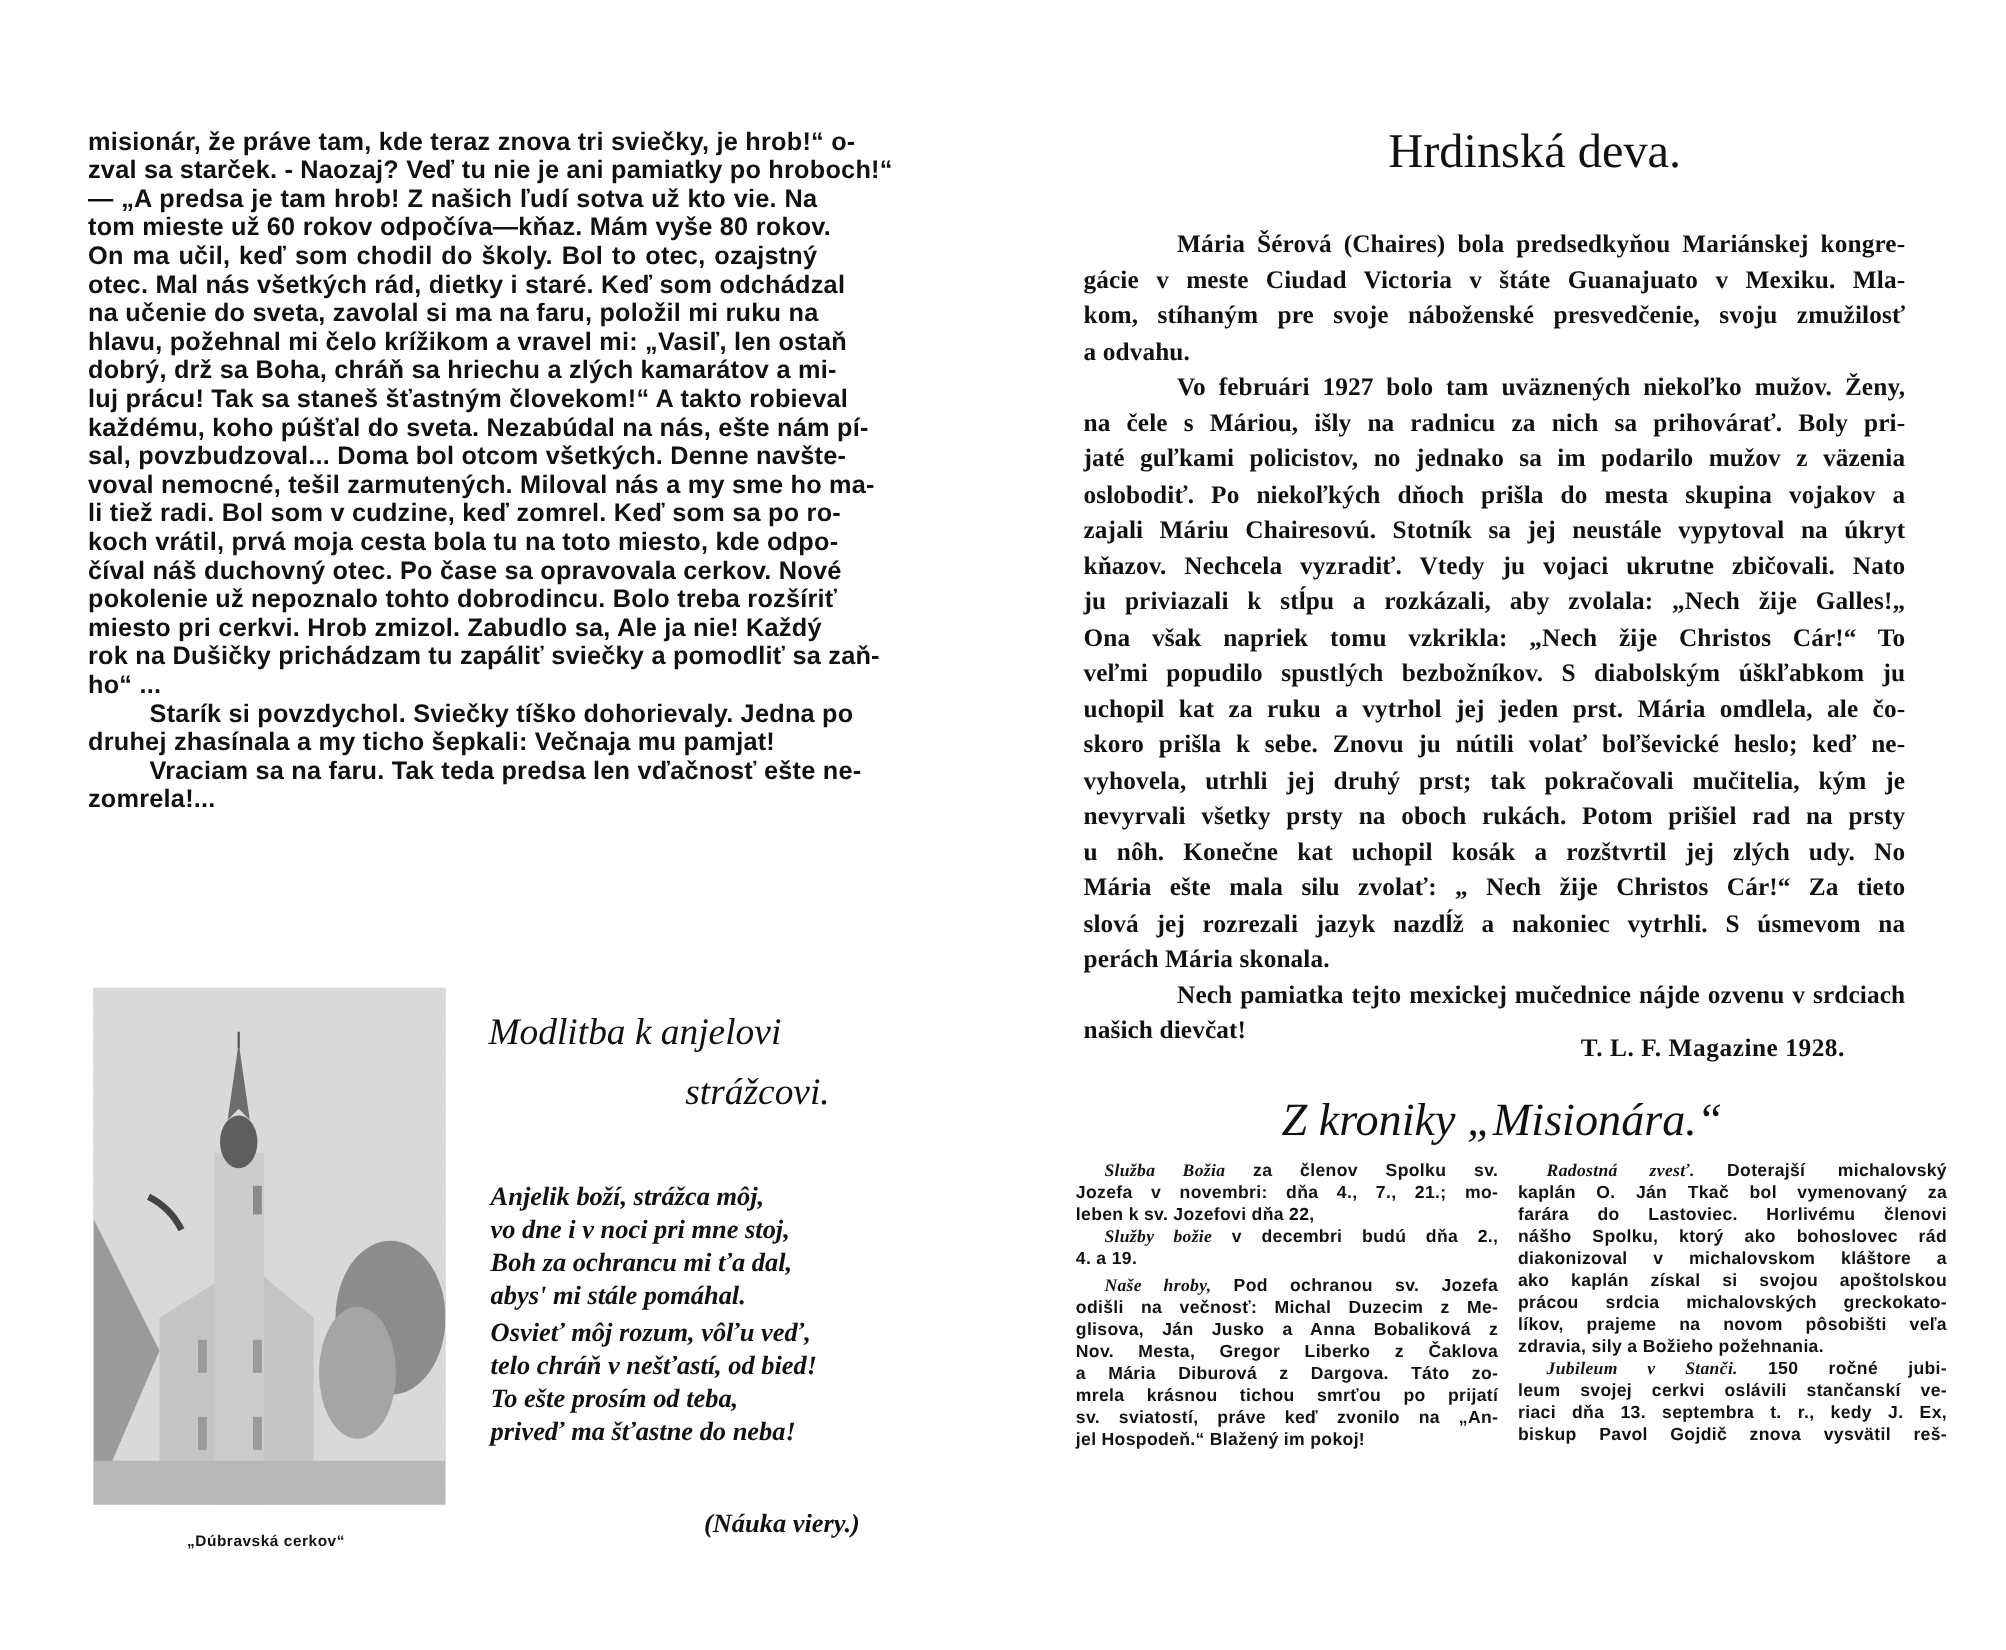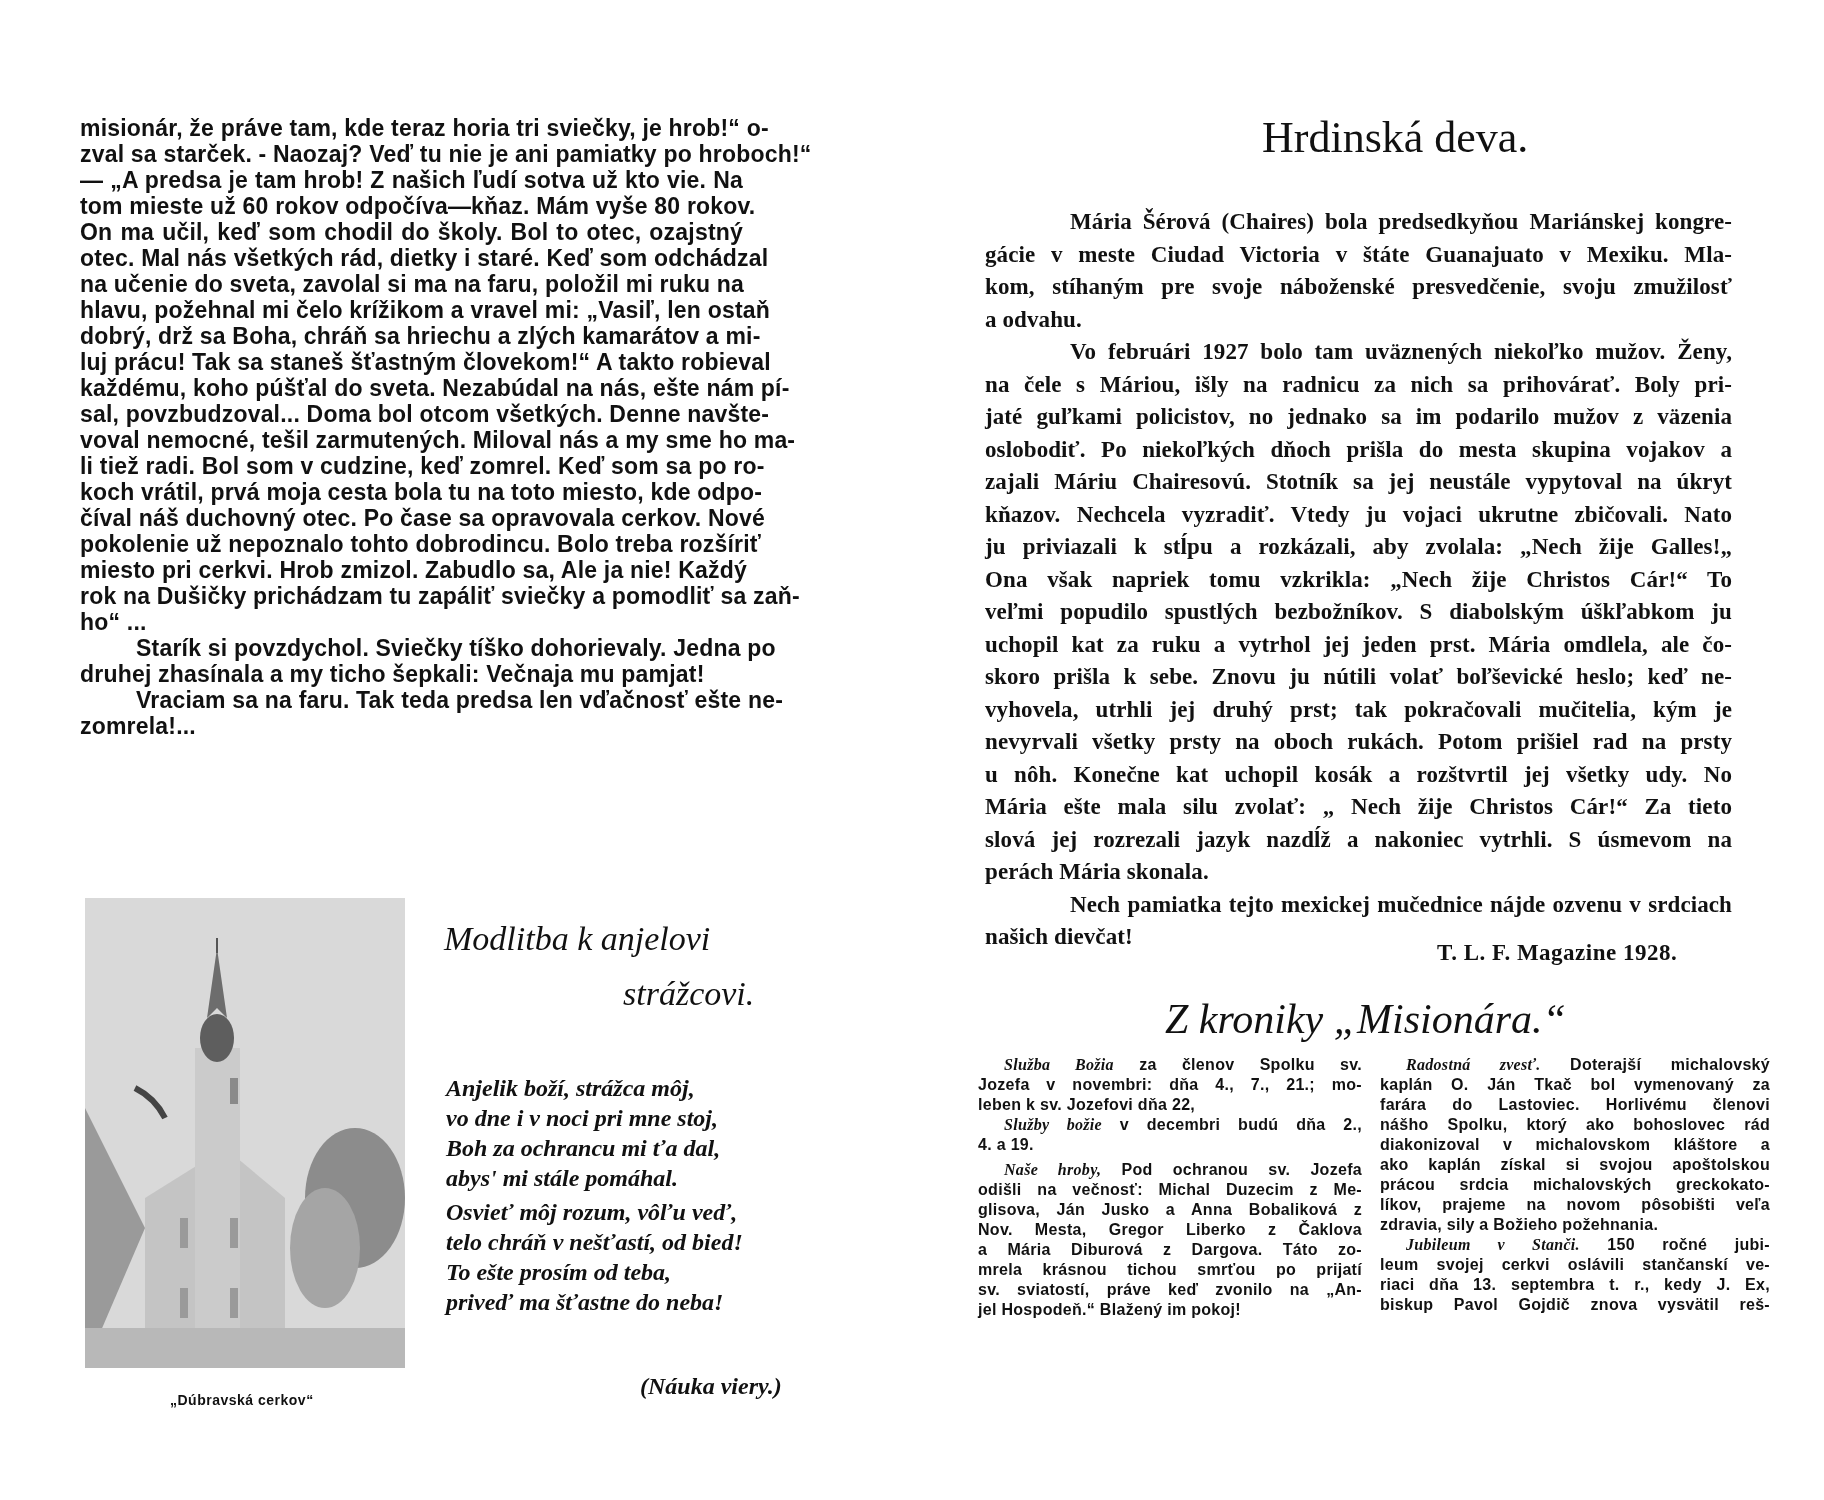--- a/index.html
+++ b/index.html
@@ -44,21 +44,21 @@
   .col-text .gap { display: block; height: 5px; }
   .lead { font-family: "Liberation Serif", serif; font-style: italic; font-weight: bold; }
   #kronika-col-1 { left: 978px; top: 1055px; width: 384px; }
   #kronika-col-2 { left: 1380px; top: 1055px; width: 390px; }
 </style>
 </head>
 <body>
 
 <div class="page page-left">
   <div class="body-text" id="left-story">
-      <span class="line">misionár, že práve tam, kde teraz horia tri sviečky, je hrob!“ o-</span>
+      <span class="line">misionár, že práve tam, kde teraz znova tri sviečky, je hrob!“ o-</span>
       <span class="line">zval sa starček. - Naozaj? Veď tu nie je ani pamiatky po hroboch!“</span>
       <span class="line">— „A predsa je tam hrob! Z našich ľudí sotva už kto vie. Na</span>
       <span class="line">tom mieste už 60 rokov odpočíva—kňaz. Mám vyše 80 rokov.</span>
       <span class="line">On ma učil, keď som chodil do školy. Bol to otec, ozajstný</span>
       <span class="line">otec. Mal nás všetkých rád, dietky i staré. Keď som odchádzal</span>
       <span class="line">na učenie do sveta, zavolal si ma na faru, položil mi ruku na</span>
       <span class="line">hlavu, požehnal mi čelo krížikom a vravel mi: „Vasiľ, len ostaň</span>
       <span class="line">dobrý, drž sa Boha, chráň sa hriechu a zlých kamarátov a mi-</span>
       <span class="line">luj prácu! Tak sa staneš šťastným človekom!“ A takto robieval</span>
       <span class="line">každému, koho púšťal do sveta. Nezabúdal na nás, ešte nám pí-</span>
@@ -130,21 +130,21 @@
       <span class="line">oslobodiť. Po niekoľkých dňoch prišla do mesta skupina vojakov a</span>
       <span class="line">zajali Máriu Chairesovú. Stotník sa jej neustále vypytoval na úkryt</span>
       <span class="line">kňazov. Nechcela vyzradiť. Vtedy ju vojaci ukrutne zbičovali. Nato</span>
       <span class="line">ju priviazali k stĺpu a rozkázali, aby zvolala: „Nech žije Galles!„</span>
       <span class="line">Ona však napriek tomu vzkrikla: „Nech žije Christos Cár!“ To</span>
       <span class="line">veľmi popudilo spustlých bezbožníkov. S diabolským úškľabkom ju</span>
       <span class="line">uchopil kat za ruku a vytrhol jej jeden prst. Mária omdlela, ale čo-</span>
       <span class="line">skoro prišla k sebe. Znovu ju nútili volať boľševické heslo; keď ne-</span>
       <span class="line">vyhovela, utrhli jej druhý prst; tak pokračovali mučitelia, kým je</span>
       <span class="line">nevyrvali všetky prsty na oboch rukách. Potom prišiel rad na prsty</span>
-      <span class="line">u nôh. Konečne kat uchopil kosák a rozštvrtil jej všetky udy. No</span>
+      <span class="line">u nôh. Konečne kat uchopil kosák a rozštvrtil jej zlých udy. No</span>
       <span class="line">Mária ešte mala silu zvolať: „ Nech žije Christos Cár!“ Za tieto</span>
       <span class="line">slová jej rozrezali jazyk nazdĺž a nakoniec vytrhli. S úsmevom na</span>
       <span class="line last">perách Mária skonala.</span>
       <span class="line indent">Nech pamiatka tejto mexickej mučednice nájde ozvenu v srdciach</span>
       <span class="line last">našich dievčat!</span>
     </div>
   <div class="attribution">T. L. F. Magazine 1928.</div>
 
   <div class="article-title" id="kronika-title">Z kroniky „Misionára.“</div>
   <div class="col-text" id="kronika-col-1">

